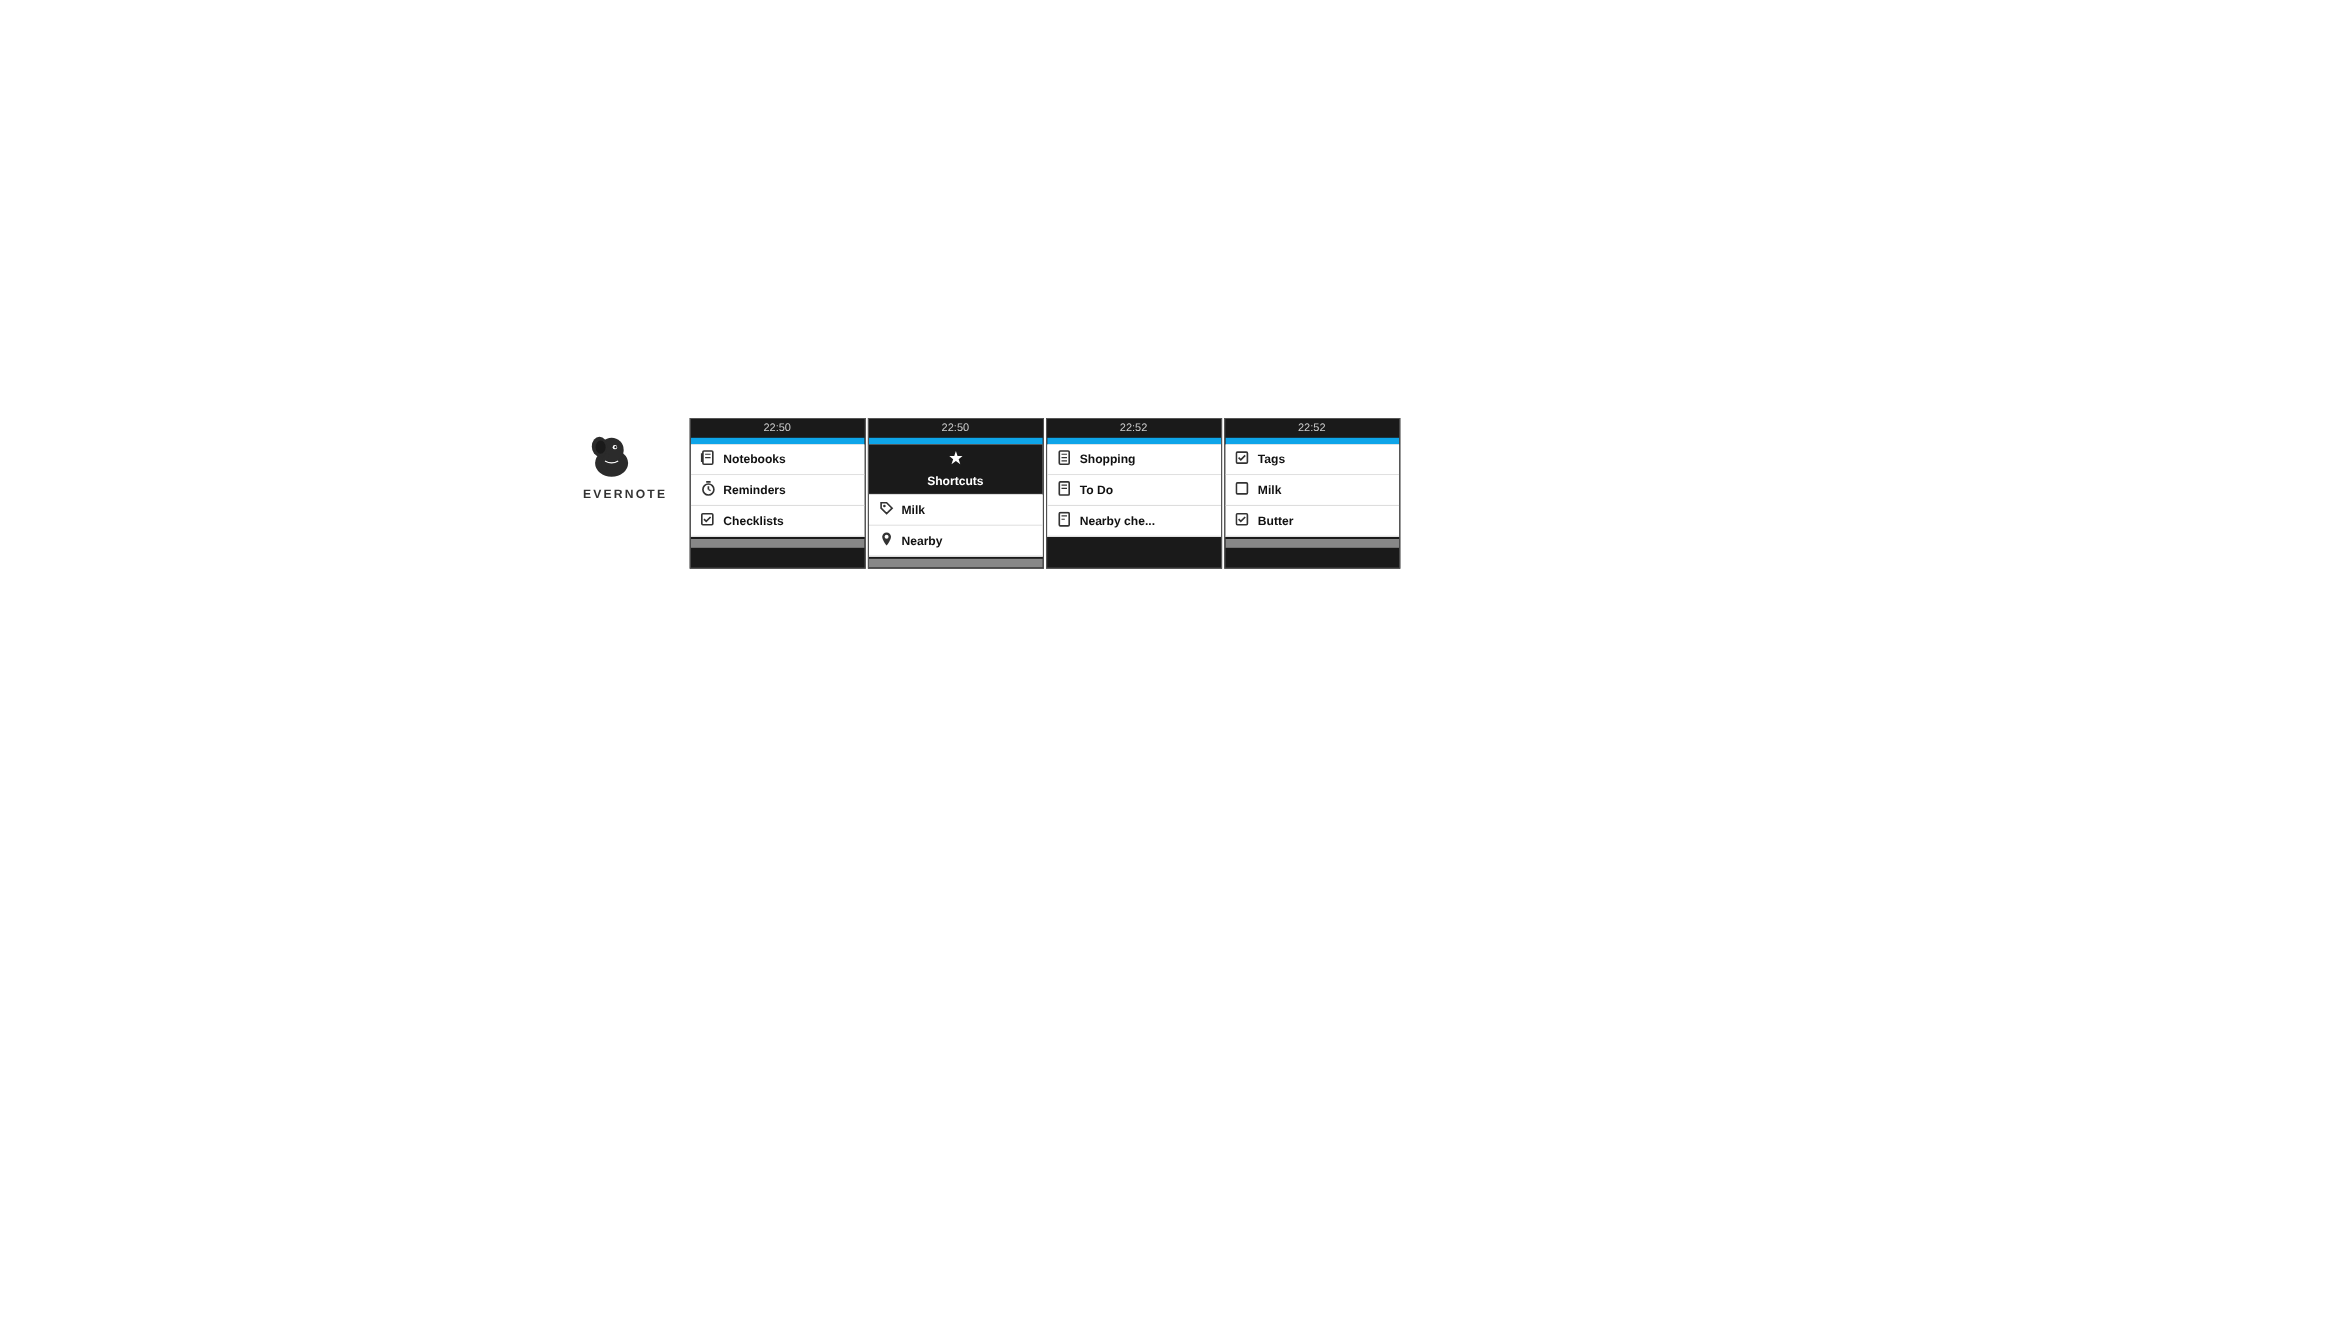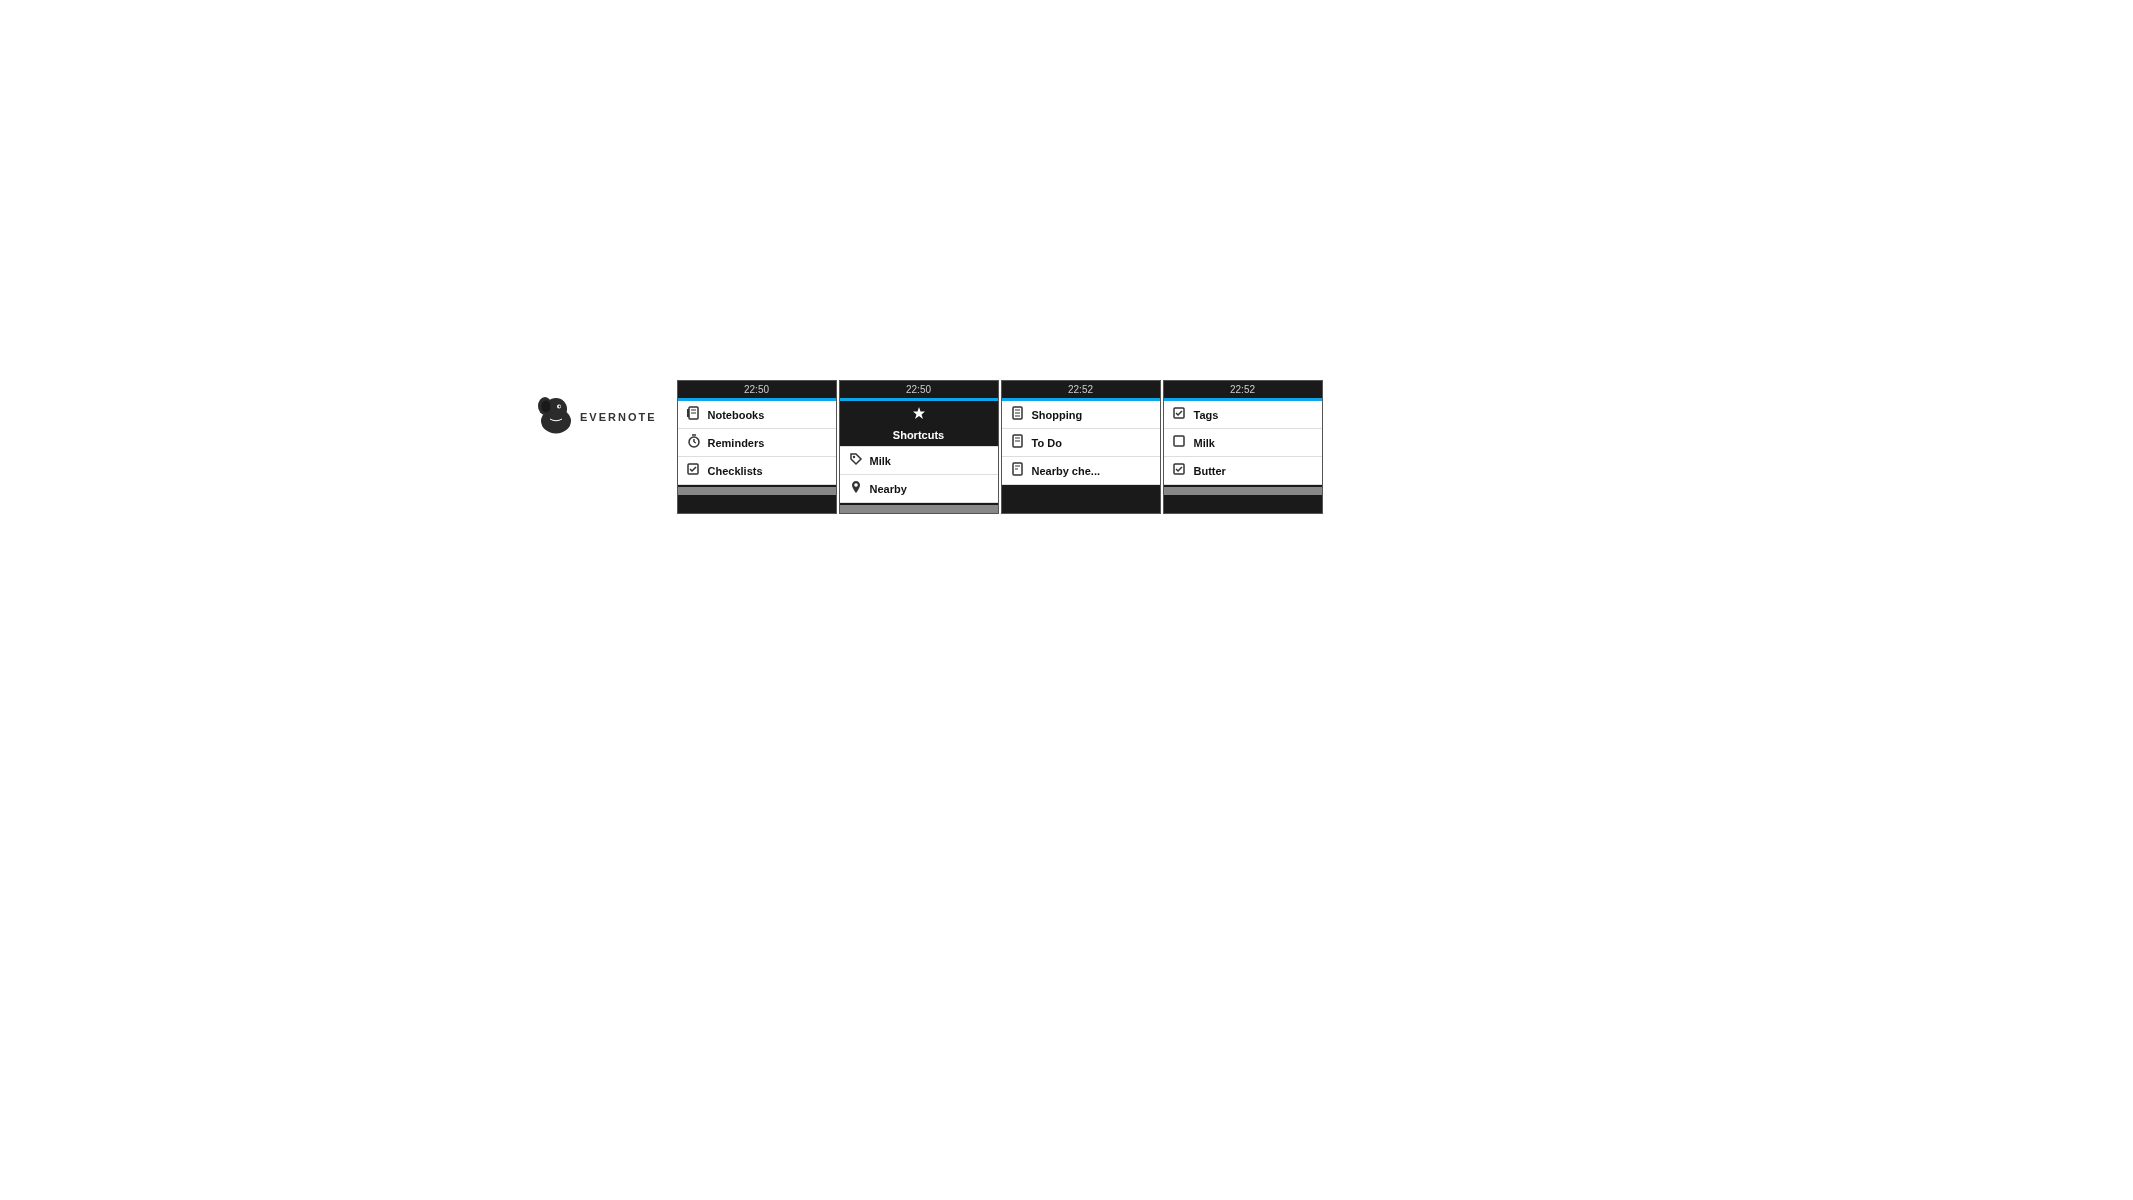--- a/index.html
+++ b/index.html
@@ -18,22 +18,22 @@
       left: 530px;
       top: 380px;
       display: flex;
       align-items: flex-start;
       gap: 20px;
     }
 
     
     .evernote-logo {
       display: flex;
-      flex-direction: row;
-      align-items: center;
+      flex-direction: column;
+      align-items: flex-start;
       margin-top: 10px;
     }
 
     .evernote-elephant {
       width: 50px;
       height: 50px;
     }
 
     .evernote-text {
       font-size: 11px;
@@ -56,21 +56,21 @@
       border: 1px solid #555;
       overflow: hidden;
     }
 
     .screen-time {
       background: #1a1a1a;
       color: #ccc;
       font-size: 10px;
       text-align: center;
       padding: 3px 0;
-      border-bottom: 3px solid #0ea5e9;
+      border-bottom: 6px solid #0ea5e9;
     }
 
     .screen-content {
       background: #fff;
     }
 
     .menu-item {
       display: flex;
       align-items: center;
       padding: 5px 8px;

